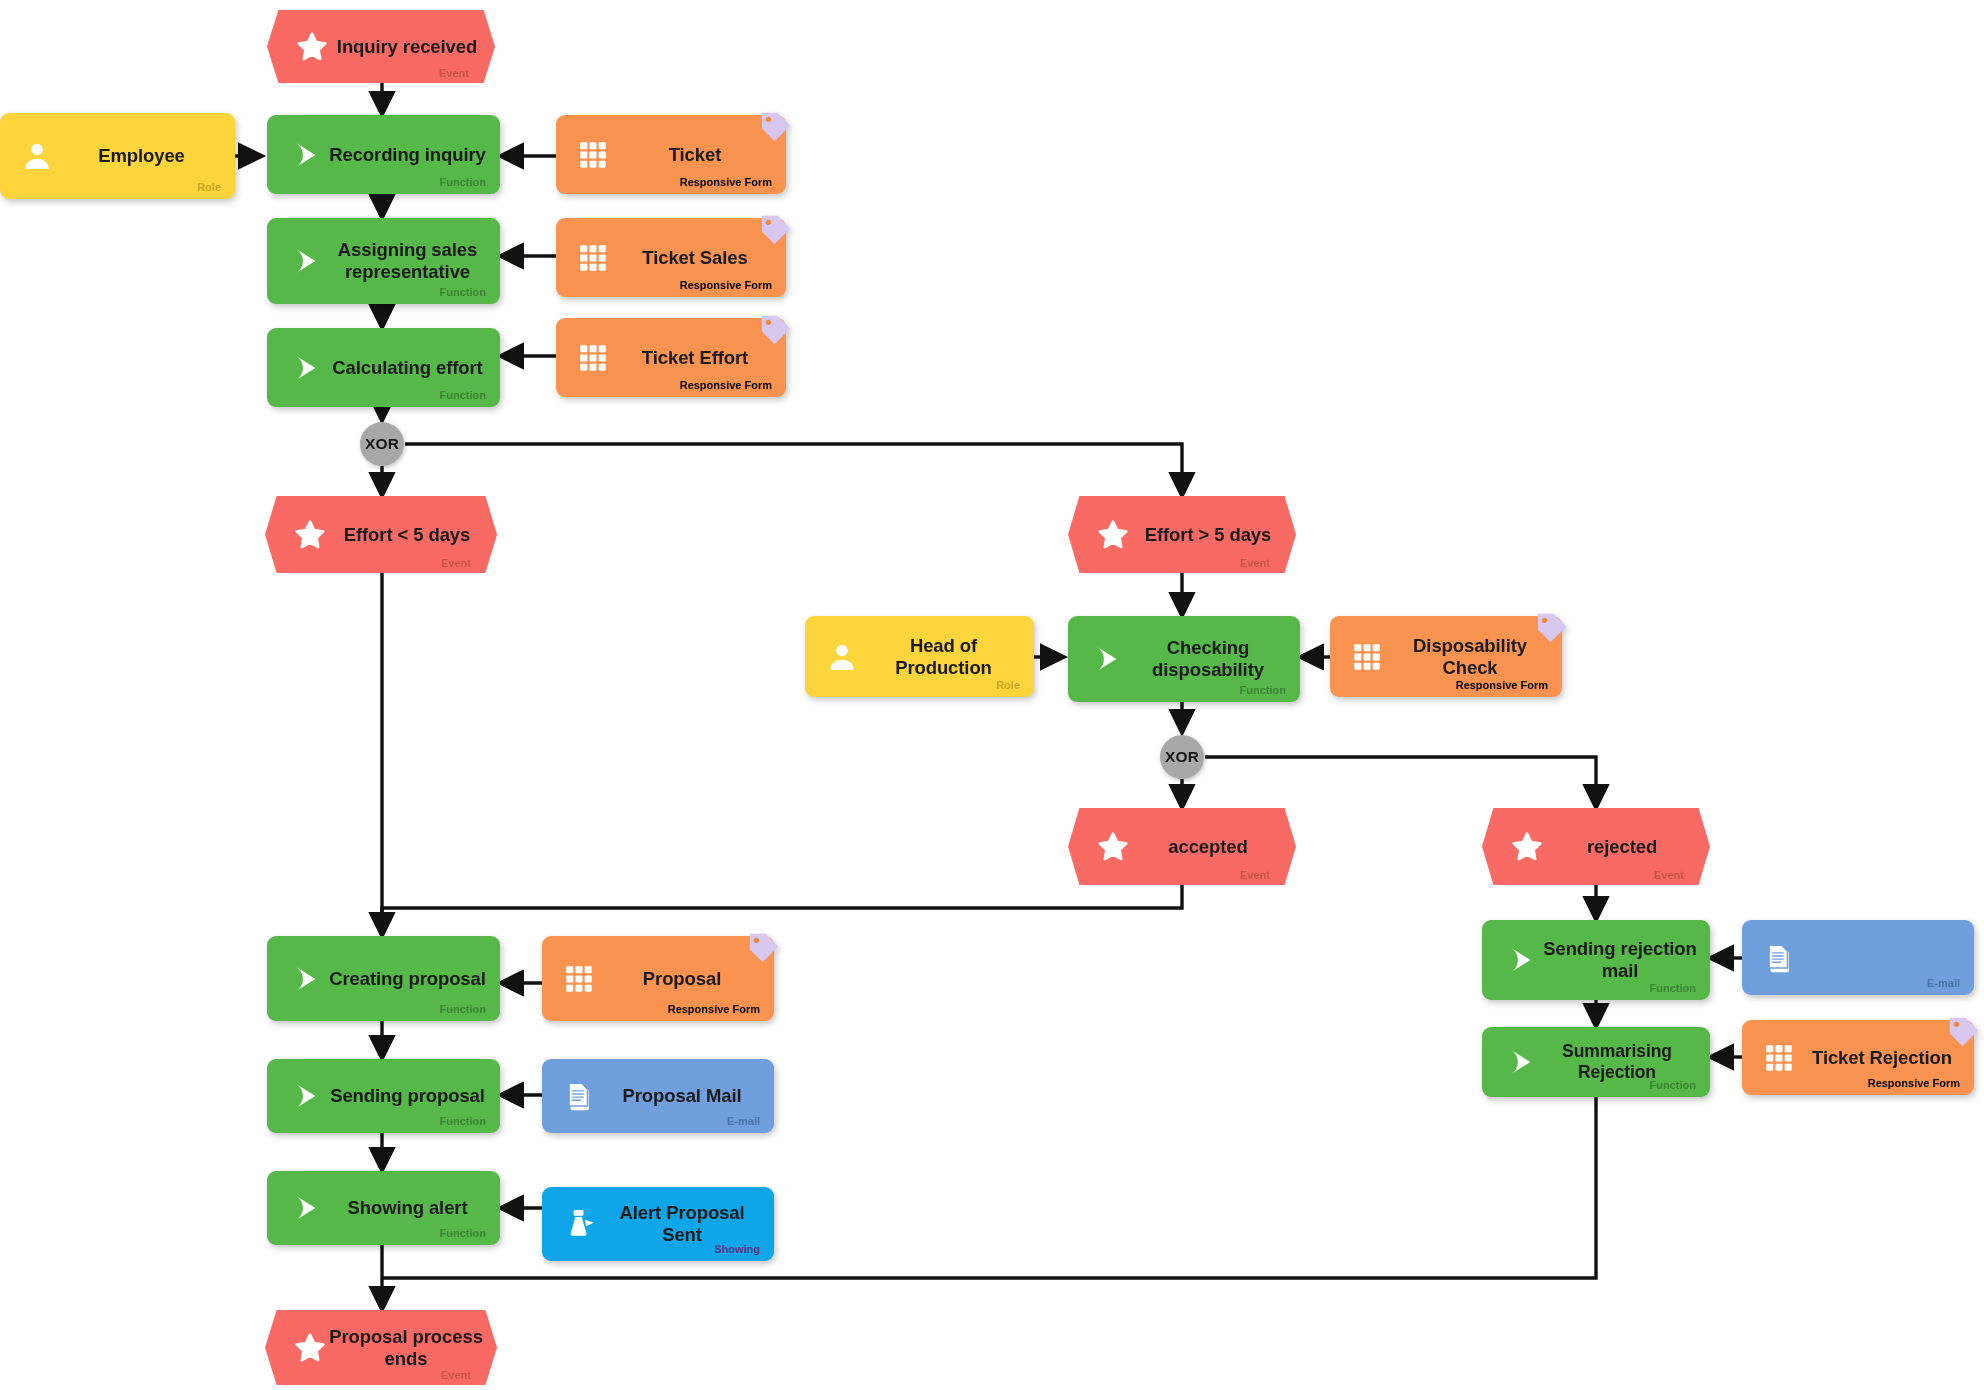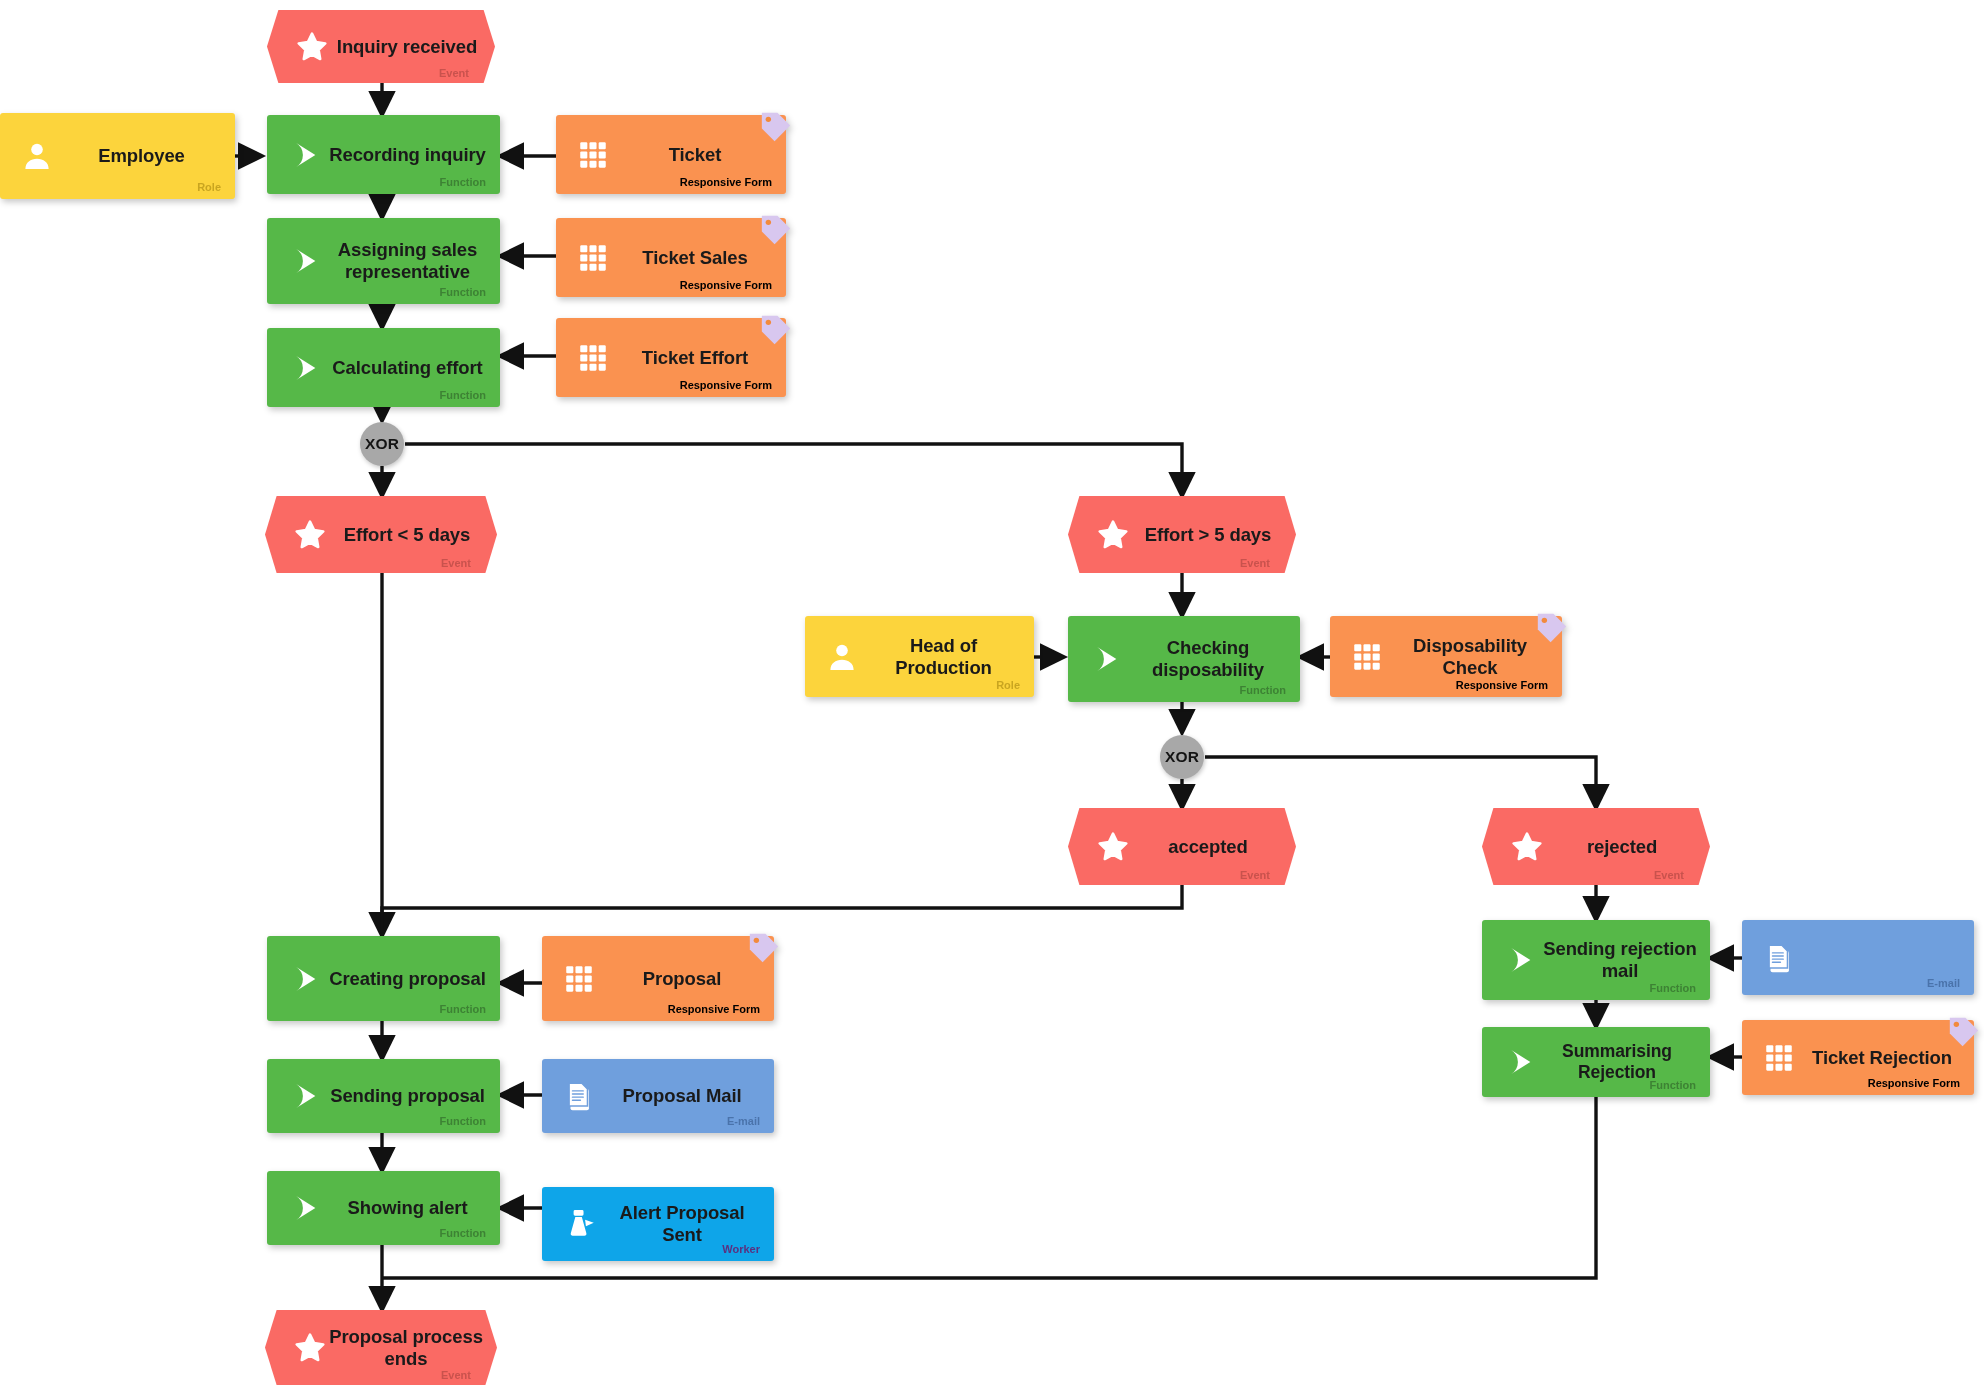--- a/index.html
+++ b/index.html
@@ -42,21 +42,21 @@
   }
   .ic{
     position:absolute;
     left:20px;top:50%;
     transform:translateY(-50%);
     width:34px;height:34px;
     display:block;
   }
 
   
-  .rect{border-radius:3px;}
+  .rect{border-radius:9px;}
   .fn   {background:#56b848;}
   .role {background:#fcd43c;}
   .form {background:#fa9250;}
   .mail {background:#6f9fdd;}
   .work {background:#0ea5e9;margin-top:16px;}
 
   .fn   .subtype{color:#3d8234;}
   .role .subtype{color:#c9a520;}
   .form .subtype{color:#000000;}
   .mail .subtype{color:#4a73ab;}
@@ -465,21 +465,21 @@
     <div class="subtype">Function</div>
   </div>
 
   <div class="node rect work" style="left:542px;top:1171px;width:232px;height:74px;">
     <svg class="ic" viewBox="0 0 24 24">
         <path fill="#ffffff" d="M9.2 2.2 h5.0 a1 1 0 0 1 1 1 v2.0 a1 1 0 0 1 -1 1 h-5.0 a1 1 0 0 1 -1 -1 v-2.0 a1 1 0 0 1 1 -1 z"></path>
         <path fill="#ffffff" d="M9.4 7.1 h4.6 l3.2 11.4 a1.4 1.4 0 0 1 -1.35 1.8 h-8.3 a1.4 1.4 0 0 1 -1.35 -1.8 z"></path>
         <path fill="#ffffff" d="M16.3 9.0 L22.4 11.1 L16.9 13.5 Z"></path>
       </svg>
     <div class="title">Alert Proposal Sent</div>
-    <div class="subtype">Worker</div>
+    <div class="subtype">Showing</div>
   </div>
 
   <div class="node event" style="left:265px;top:1310px;width:232px;height:75px;">
     <svg class="ic" viewBox="0 0 24 24">
         <path fill="#ffffff" d="M12 2.6l2.9 5.9 6.5.95-4.7 4.6 1.1 6.45-5.8-3.05-5.8 3.05 1.1-6.45-4.7-4.6 6.5-.95z" stroke="#ffffff" stroke-width="1.8" stroke-linejoin="round"></path>
       </svg>
     <div class="title" style="left:60px;right:10px;">Proposal process ends</div>
     <div class="subtype">Event</div>
   </div>
 

